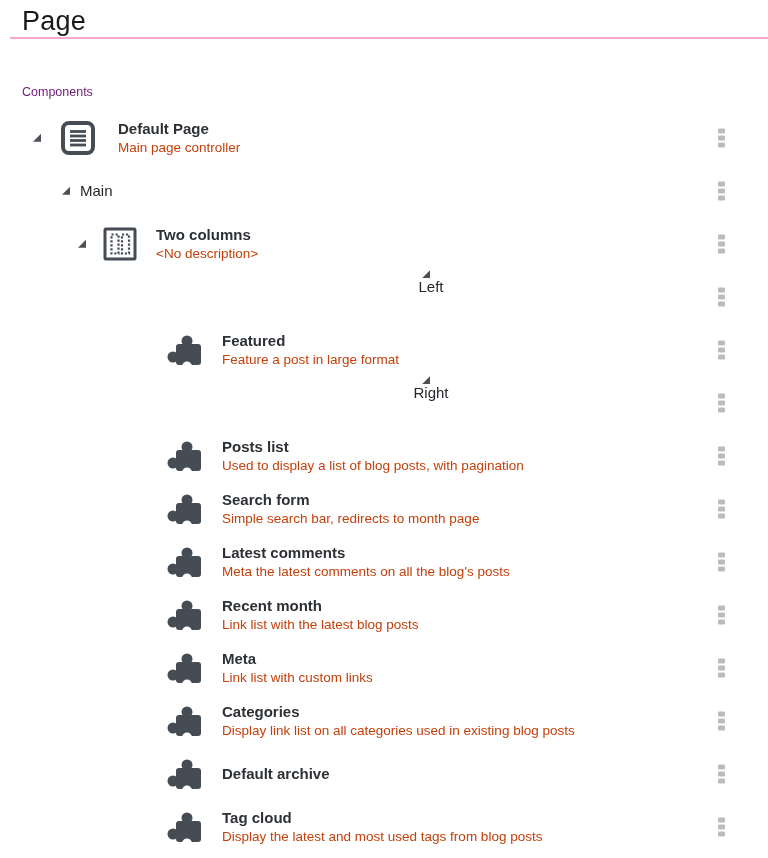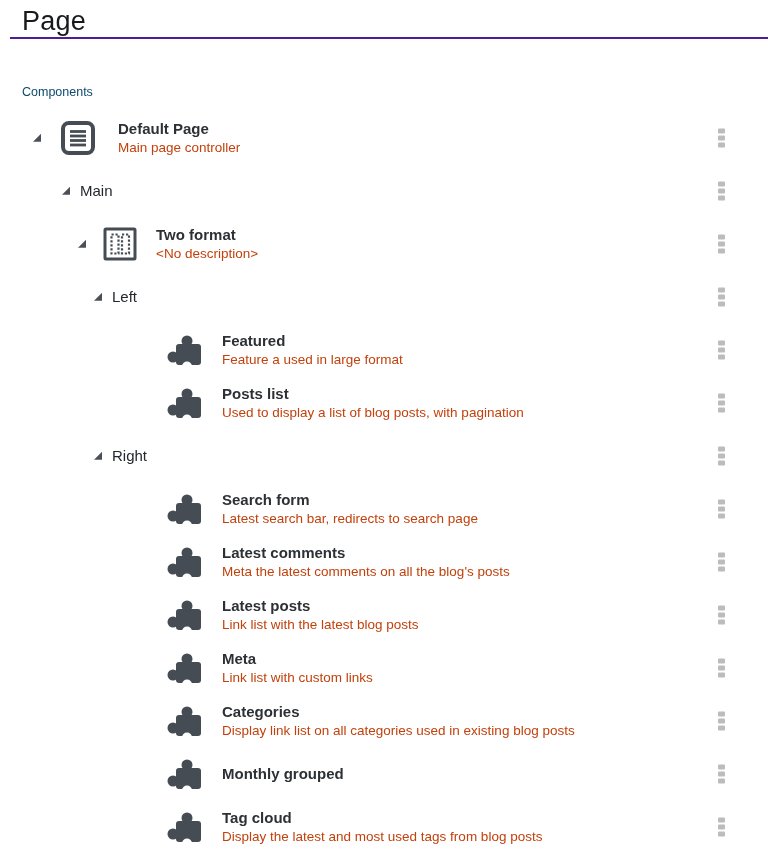--- a/index.html
+++ b/index.html
@@ -6,34 +6,34 @@
   html, body {
     width: 768px; height: 858px;
     background: #ffffff;
     font-family: "Liberation Sans", sans-serif;
     overflow: hidden;
   }
   
   .page-header {
     margin-left: 10px;
     padding: 7px 0 2px 12px;
-    border-bottom: 2px solid #4c1d95;
+    border-bottom: 2px solid #f9a8d4;
   }
   .page-header h1 {
     font-size: 27px;
     font-weight: 400;
     line-height: 1.05;
     color: #17191c;
     letter-spacing: 0.2px;
   }
   
   .components-label {
     margin: 46px 0 0 22px;
     font-size: 12.5px;
-    color: #0c4a6e;
+    color: #701a75;
   }
   
   .tree { margin-top: 12px; }
   .row {
     position: relative;
     height: 53px;
     display: flex;
     align-items: center;
     cursor: pointer;
   }
@@ -46,21 +46,21 @@
   }
   
   .r-root   { padding-left: 33px; }
   .r-root .arrow   { margin-right: 19px; }
   .r-root .bigicon { margin-right: 22px; }
   .r-main   { padding-left: 62px; align-items: center; }
   .r-main .arrow   { margin-right: 10px; }
   .r-twocol { padding-left: 78px; }
   .r-twocol .arrow   { margin-right: 16px; }
   .r-twocol .bigicon { margin-right: 18px; }
-  .r-slot   { padding-left: 94px; }
+  .r-slot   { padding-left: 94px; flex-direction: column; }
   .r-slot .arrow   { margin-right: 10px; }
   .r-leaf   { padding-left: 140px; margin-left: 26px; }
   .r-leaf .puzzle  { margin-right: 18px; }
 
   .bigicon { width: 36px; height: 36px; flex: 0 0 36px; }
   .puzzle  { width: 38px; height: 36px; flex: 0 0 38px; }
   .bigicon svg, .puzzle svg { display: block; width: 100%; height: 100%; }
 
   .txt { display: flex; flex-direction: column; }
   .title {
@@ -144,21 +144,21 @@
   <div class="row r-twocol">
     <span class="arrow"></span>
     <span class="bigicon">
       <svg viewBox="0 0 36 36">
           <rect x="3" y="3" width="30" height="30" rx="1" fill="none" stroke="#454c54" stroke-width="3"></rect>
           <rect x="9.5" y="8.5" width="7" height="19" fill="none" stroke="#454c54" stroke-width="2.2" stroke-dasharray="2.2 1.8"></rect>
           <rect x="20" y="8.5" width="7" height="19" fill="none" stroke="#454c54" stroke-width="2.2" stroke-dasharray="2.2 1.8"></rect>
         </svg>
     </span>
     <div class="txt">
-      <div class="title">Two format</div>
+      <div class="title">Two columns</div>
       <div class="subtitle">&lt;No description&gt;</div>
     </div>
     <span class="kebab">
         <i></i>
         <i></i>
         <i></i>
       </span>
   </div>
 
   <div class="row r-slot">
@@ -177,22 +177,32 @@
           <g fill="#454c54">
             <rect x="10" y="12" width="25" height="21" rx="3"></rect>
             <circle cx="21" cy="9" r="5.5"></circle>
             <circle cx="7" cy="25" r="5.5"></circle>
           </g>
           <circle cx="21" cy="34.5" r="5" fill="#ffffff"></circle>
         </svg>
     </span>
     <div class="txt">
       <div class="title">Featured</div>
-      <div class="subtitle">Feature a used in large format</div>
-    </div>
+      <div class="subtitle">Feature a post in large format</div>
+    </div>
+    <span class="kebab">
+        <i></i>
+        <i></i>
+        <i></i>
+      </span>
+  </div>
+
+  <div class="row r-slot">
+    <span class="arrow"></span>
+    <span class="group-label">Right</span>
     <span class="kebab">
         <i></i>
         <i></i>
         <i></i>
       </span>
   </div>
 
   <div class="row r-leaf">
     <span class="puzzle">
       <svg viewBox="0 0 38 36">
@@ -208,44 +218,34 @@
       <div class="title">Posts list</div>
       <div class="subtitle">Used to display a list of blog posts, with pagination</div>
     </div>
     <span class="kebab">
         <i></i>
         <i></i>
         <i></i>
       </span>
   </div>
 
-  <div class="row r-slot">
-    <span class="arrow"></span>
-    <span class="group-label">Right</span>
-    <span class="kebab">
-        <i></i>
-        <i></i>
-        <i></i>
-      </span>
-  </div>
-
   <div class="row r-leaf">
     <span class="puzzle">
       <svg viewBox="0 0 38 36">
           <g fill="#454c54">
             <rect x="10" y="12" width="25" height="21" rx="3"></rect>
             <circle cx="21" cy="9" r="5.5"></circle>
             <circle cx="7" cy="25" r="5.5"></circle>
           </g>
           <circle cx="21" cy="34.5" r="5" fill="#ffffff"></circle>
         </svg>
     </span>
     <div class="txt">
       <div class="title">Search form</div>
-      <div class="subtitle">Latest search bar, redirects to search page</div>
+      <div class="subtitle">Simple search bar, redirects to month page</div>
     </div>
     <span class="kebab">
         <i></i>
         <i></i>
         <i></i>
       </span>
   </div>
 
   <div class="row r-leaf">
     <span class="puzzle">
@@ -274,21 +274,21 @@
       <svg viewBox="0 0 38 36">
           <g fill="#454c54">
             <rect x="10" y="12" width="25" height="21" rx="3"></rect>
             <circle cx="21" cy="9" r="5.5"></circle>
             <circle cx="7" cy="25" r="5.5"></circle>
           </g>
           <circle cx="21" cy="34.5" r="5" fill="#ffffff"></circle>
         </svg>
     </span>
     <div class="txt">
-      <div class="title">Latest posts</div>
+      <div class="title">Recent month</div>
       <div class="subtitle">Link list with the latest blog posts</div>
     </div>
     <span class="kebab">
         <i></i>
         <i></i>
         <i></i>
       </span>
   </div>
 
   <div class="row r-leaf">
@@ -340,21 +340,21 @@
       <svg viewBox="0 0 38 36">
           <g fill="#454c54">
             <rect x="10" y="12" width="25" height="21" rx="3"></rect>
             <circle cx="21" cy="9" r="5.5"></circle>
             <circle cx="7" cy="25" r="5.5"></circle>
           </g>
           <circle cx="21" cy="34.5" r="5" fill="#ffffff"></circle>
         </svg>
     </span>
     <div class="txt">
-      <div class="title">Monthly grouped</div>
+      <div class="title">Default archive</div>
     </div>
     <span class="kebab">
         <i></i>
         <i></i>
         <i></i>
       </span>
   </div>
 
   <div class="row r-leaf">
     <span class="puzzle">

